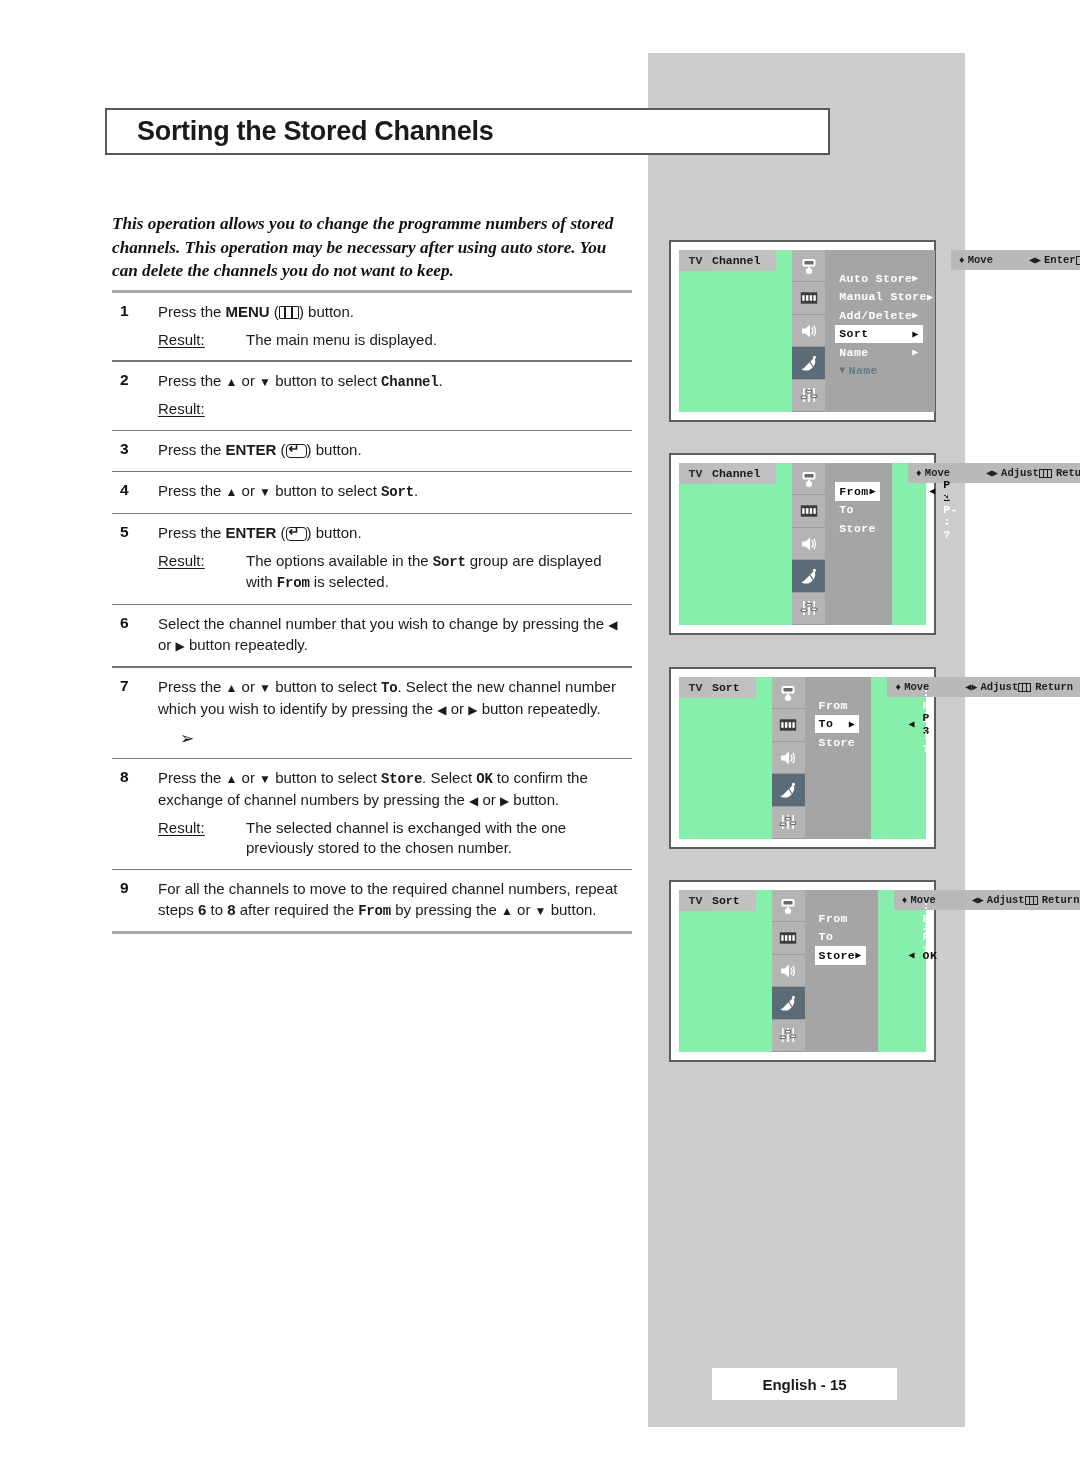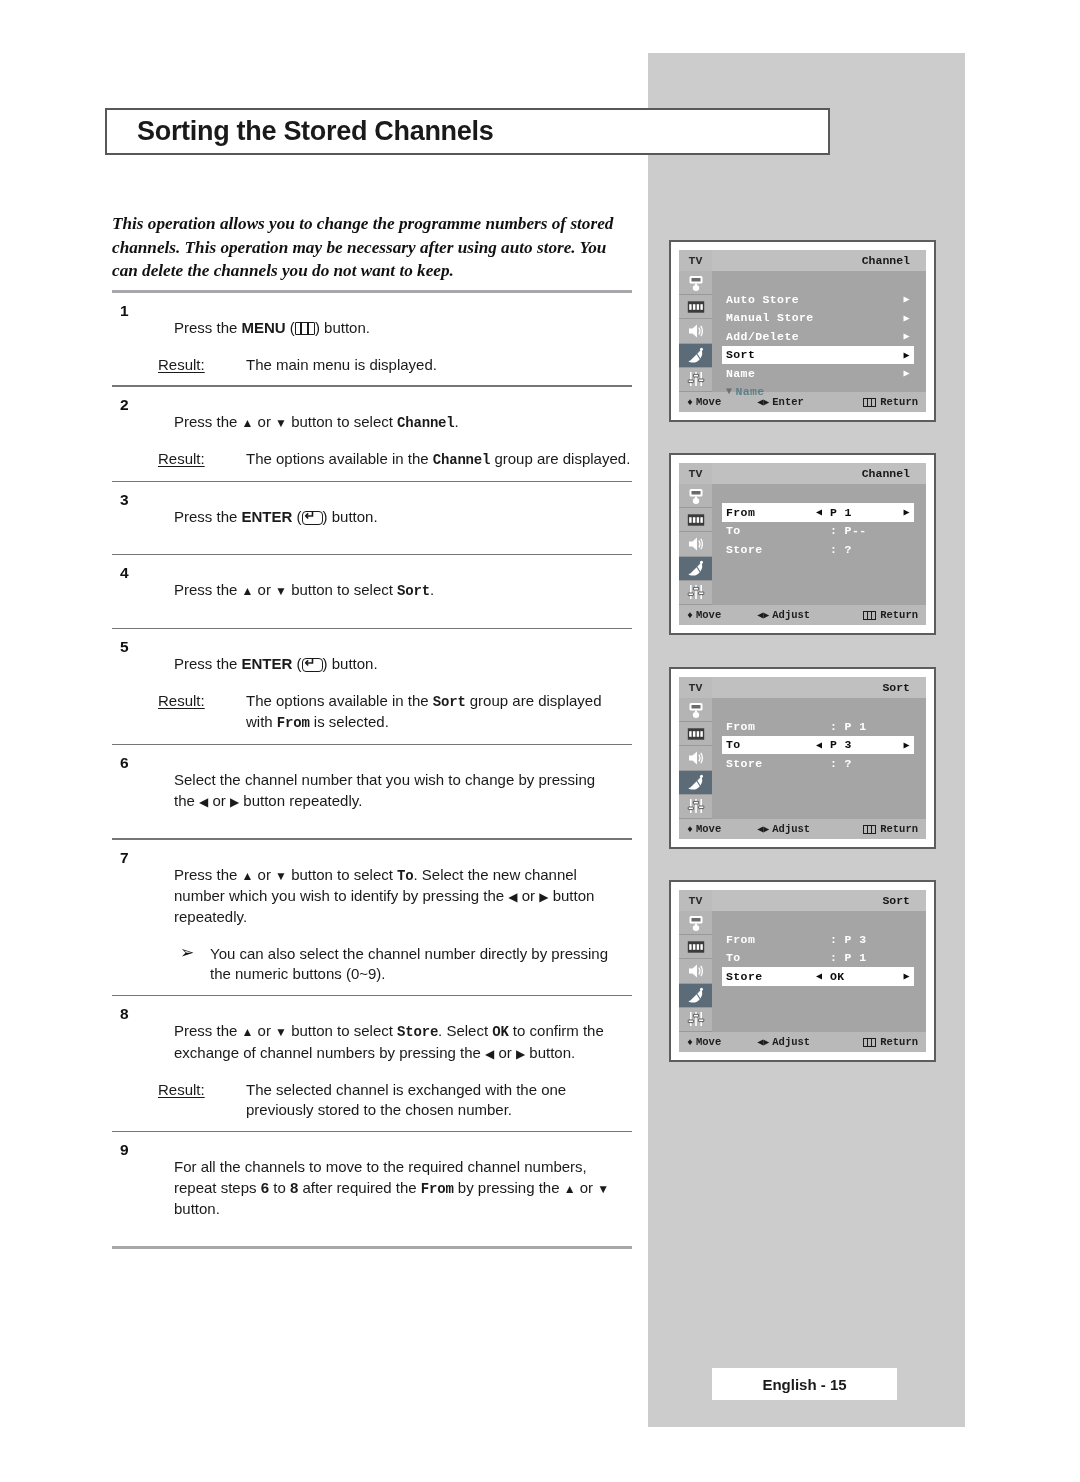--- a/index.html
+++ b/index.html
@@ -82,32 +82,33 @@
     color: #111111;
     padding-left: 8px;
     box-sizing: border-box;
   }
   .step-body {
     flex: 1 1 auto;
     font-size: 15px;
     line-height: 20.5px;
     color: #1a1a1a;
   }
-  .step-body p { margin: 16px; }
+  .step-body p { margin: 0; }
   b.kbd { font-weight: bold; }
   code, .mono {
     font-family: "Liberation Mono", "DejaVu Sans Mono", monospace;
     font-weight: bold;
     font-size: 14px;
     letter-spacing: -0.2px;
   }
 
   
   .result-row {
     display: flex;
+    margin-top: 7px;
   }
   .result-label {
     flex: 0 0 88px;
     text-decoration: underline;
     text-underline-offset: 2px;
   }
   .result-text { flex: 1 1 auto; }
 
   
   .note-row {
@@ -165,21 +166,22 @@
     background: #ffffff;
     border: 2px solid #5d5d60;
     box-sizing: border-box;
     padding: 8px;
   }
   .osd-inner {
     position: relative;
     width: 100%; height: 100%;
     background: #86efac;
     display: flex;
-    flex-direction: column;
+    flex-direction: row;
+    gap: 16px;
   }
   .osd-top {
     height: 21px;
     display: flex;
     flex: 0 0 21px;
   }
   .osd-tv {
     width: 33px;
     background: #bcbcbc;
     color: #2b2b2b;
@@ -341,21 +343,20 @@
   </div>
 
   <div class="rule-thin"></div>
 
   <div class="step">
     <div class="step-num">2</div>
     <div class="step-body">
       <p><span>Press the </span><span class="tri">▲</span><span> or </span><span class="tri">▼</span><span> button to select </span><code>Channel</code><span>.</span></p>
       <div class="result-row">
         <div class="result-label">Result:</div>
-        <div class="result-text"><span>The options available in the </span><code>Channel</code><span> group are displayed.</span></div>
       </div>
     </div>
   </div>
 
   <div class="rule-thin"></div>
 
   <div class="step">
     <div class="step-num">3</div>
     <div class="step-body">
       <p><span>Press the </span><b class="kbd">ENTER</b> (<span class="icon-enter"></span>)<span> button.</span></p>
@@ -394,21 +395,20 @@
   </div>
 
   <div class="rule-thin"></div>
 
   <div class="step">
     <div class="step-num">7</div>
     <div class="step-body">
       <p><span>Press the </span><span class="tri">▲</span><span> or </span><span class="tri">▼</span><span> button to select </span><code>To</code><span>. Select the new channel number which you wish to identify by pressing the </span><span class="tri">◀</span><span> or </span><span class="tri">▶</span><span> button repeatedly.</span></p>
       <div class="note-row">
         <div class="note-arrow">➢</div>
-        <div class="note-text">You can also select the channel number directly by pressing the numeric buttons (0~9).</div>
       </div>
     </div>
   </div>
 
   <div class="rule-thin"></div>
 
   <div class="step">
     <div class="step-num">8</div>
     <div class="step-body">
       <p><span>Press the </span><span class="tri">▲</span><span> or </span><span class="tri">▼</span><span> button to select </span><code>Store</code><span>. Select </span><code>OK</code><span> to confirm the exchange of channel numbers by pressing the </span><span class="tri">◀</span><span> or </span><span class="tri">▶</span><span> button.</span></p>

